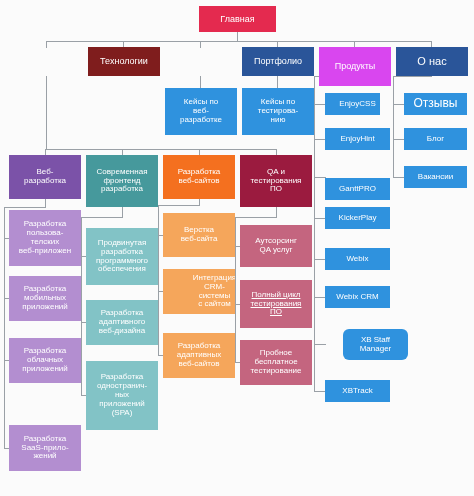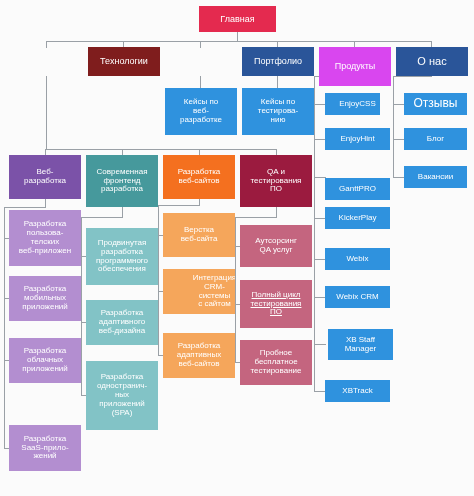--- a/index.html
+++ b/index.html
@@ -110,21 +110,21 @@
 разработке</div>
     <div class="node" style="left: 242px; top: 88px; width: 72px; height: 47px; background: rgb(47, 146, 222); font-size: 8px;">Кейсы по
 тестирова-
 нию</div>
     <div class="node" style="left: 325px; top: 93px; width: 55px; height: 22px; background: rgb(47, 146, 222); font-size: 8px; padding-left: 12px;">EnjoyCSS</div>
     <div class="node" style="left: 325px; top: 128px; width: 65px; height: 22px; background: rgb(47, 146, 222); font-size: 8px;">EnjoyHint</div>
     <div class="node" style="left: 325px; top: 178px; width: 65px; height: 22px; background: rgb(47, 146, 222); font-size: 8px;">GanttPRO</div>
     <div class="node" style="left: 325px; top: 207px; width: 65px; height: 22px; background: rgb(47, 146, 222); font-size: 8px;">KickerPlay</div>
     <div class="node" style="left: 325px; top: 248px; width: 65px; height: 22px; background: rgb(47, 146, 222); font-size: 8px;">Webix</div>
     <div class="node" style="left: 325px; top: 286px; width: 65px; height: 22px; background: rgb(47, 146, 222); font-size: 8px;">Webix CRM</div>
-    <div class="node" style="left: 328px; top: 329px; width: 65px; height: 31px; background: rgb(47, 146, 222); font-size: 8px;">XB Staff
+    <div class="node" style="left: 343px; top: 329px; width: 65px; height: 31px; background: rgb(47, 146, 222); font-size: 8px; border-radius: 6px;">XB Staff
 Manager</div>
     <div class="node" style="left: 325px; top: 380px; width: 65px; height: 22px; background: rgb(47, 146, 222); font-size: 8px;">XBTrack</div>
     <div class="node" style="left: 404px; top: 93px; width: 63px; height: 22px; background: rgb(47, 146, 222); font-size: 12px;">Отзывы</div>
     <div class="node" style="left: 404px; top: 128px; width: 63px; height: 22px; background: rgb(47, 146, 222); font-size: 8px;">Блог</div>
     <div class="node" style="left: 404px; top: 166px; width: 63px; height: 22px; background: rgb(47, 146, 222); font-size: 8px;">Вакансии</div>
     <div class="node" style="left: 9px; top: 155px; width: 72px; height: 44px; background: rgb(123, 82, 168); font-size: 8px;">Веб-
 разработка</div>
     <div class="node" style="left: 86px; top: 155px; width: 72px; height: 52px; background: rgb(70, 153, 156); font-size: 8px;">Современная
 фронтенд
 разработка</div>

